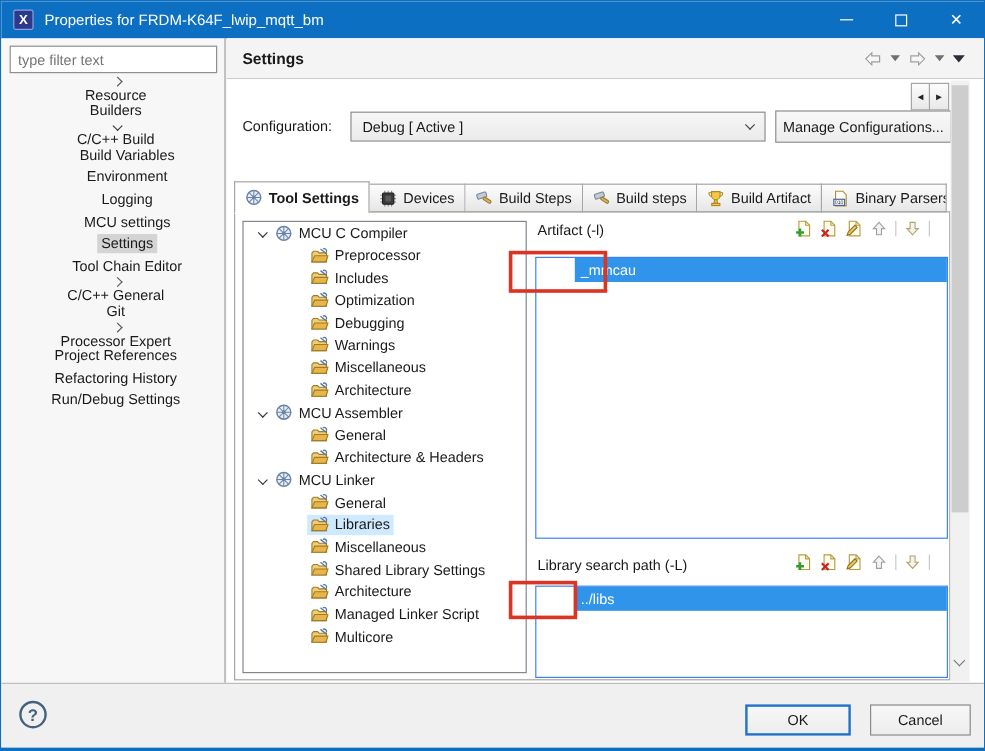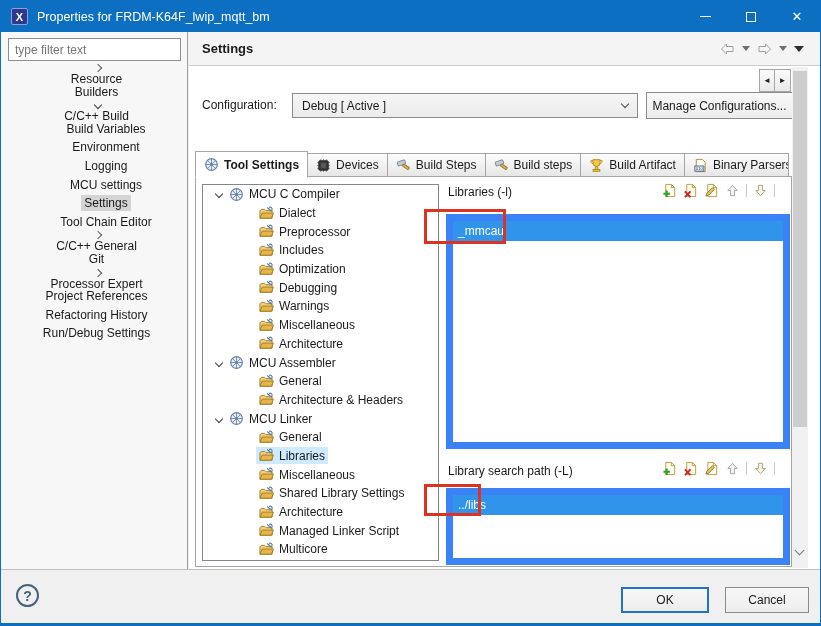--- a/index.html
+++ b/index.html
@@ -88,21 +88,21 @@
   .trow{ height:18.7px; display:flex; align-items:center; white-space:nowrap; }
   .trow .texp{ width:15px; margin-left:8px; display:flex; justify-content:center; align-items:center; flex:0 0 auto;}
   .trow.cat .texp{ width:44px; margin-left:9px; }
   .trow .hl{ display:flex; align-items:center; gap:5px; padding:0 3px; height:17px; }
   .trow.sel .hl{ background:#cfe9ff; }
   .ic{ width:15px; height:15px; display:block; }
 
   .sec-label{ position:absolute; white-space:nowrap; }
   .sec-icons{ position:absolute; right:16px; display:flex; align-items:center; gap:6px; }
   .sec-icons .sep{ width:1px; height:13px; background:#c9c9c9; }
-  .listbox{ position:absolute; left:250px; width:344px; border:7px solid #3b82f6; background:#fff; }
+  .listbox{ position:absolute; left:250px; width:344px; border:1px solid #3b82f6; background:#fff;padding-left:32px; }
   .lrow{ height:20px; background:#3094ea; color:#fff; display:flex; align-items:center;
     padding-left:5px; white-space:nowrap; }
 
   
   .scrollbar{ position:absolute; left:603px; top:1px; width:16px; bottom:1px; background:#f1f1f1; }
   .sb-thumb{ position:absolute; top:4px; left:1px; width:14px; height:356px; background:#cdcdcd; }
   .sb-chev{ position:absolute; bottom:14px; left:4px; width:7px; height:7px;
     border-right:1.6px solid #7a7a7a; border-bottom:1.6px solid #7a7a7a; transform:rotate(45deg); }
 
   
@@ -363,29 +363,20 @@
                 </svg>
                 <span>MCU C Compiler</span>
               </span>
             </div>
           <div class="trow cat">
               <span class="texp"></span>
               <span class="hl">
                 <svg class="ic">
                   <use href="#sym-folder"></use>
                 </svg>
-                <span>Dialect</span>
-              </span>
-            </div>
-          <div class="trow cat">
-              <span class="texp"></span>
-              <span class="hl">
-                <svg class="ic">
-                  <use href="#sym-folder"></use>
-                </svg>
                 <span>Preprocessor</span>
               </span>
             </div>
           <div class="trow cat">
               <span class="texp"></span>
               <span class="hl">
                 <svg class="ic">
                   <use href="#sym-folder"></use>
                 </svg>
                 <span>Includes</span>
@@ -534,21 +525,21 @@
               <span class="texp"></span>
               <span class="hl">
                 <svg class="ic">
                   <use href="#sym-folder"></use>
                 </svg>
                 <span>Multicore</span>
               </span>
             </div>
         </div>
 
-        <span class="sec-label" style="left:252px;top:8px">Libraries (-l)</span>
+        <span class="sec-label" style="left:252px;top:8px">Artifact (-l)</span>
         <div class="sec-icons" style="top:6px">
           <svg class="ic">
               <use href="#sym-doc-add"></use>
             </svg>
           <svg class="ic">
               <use href="#sym-doc-del"></use>
             </svg>
           <svg class="ic">
               <use href="#sym-doc-edit"></use>
             </svg>

